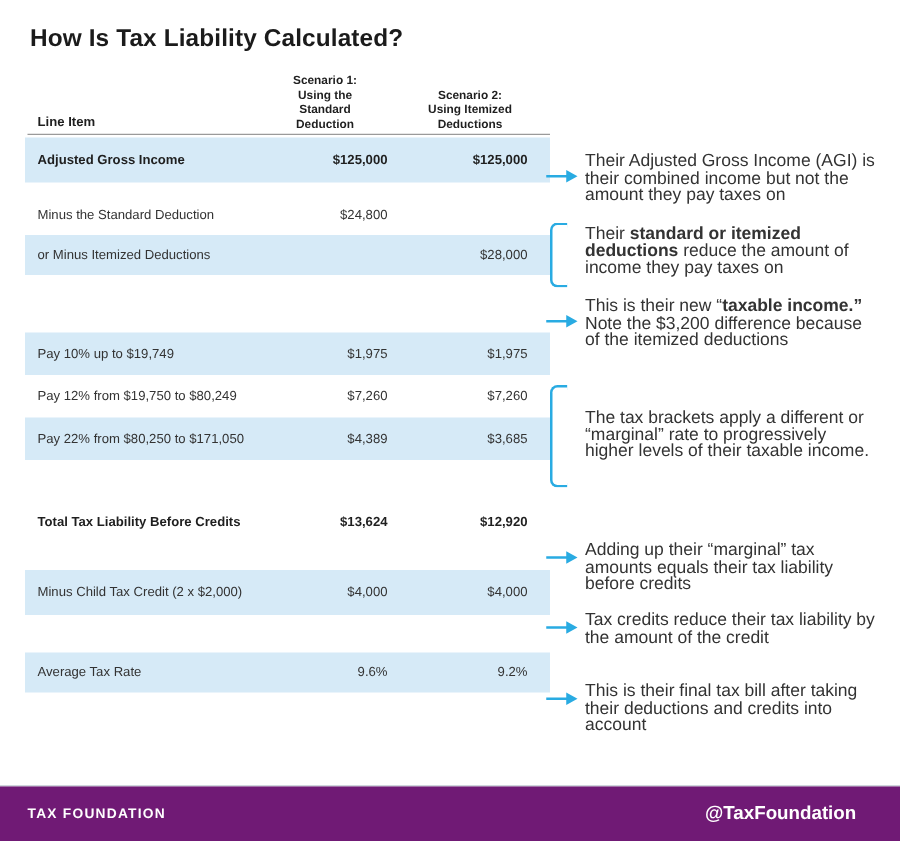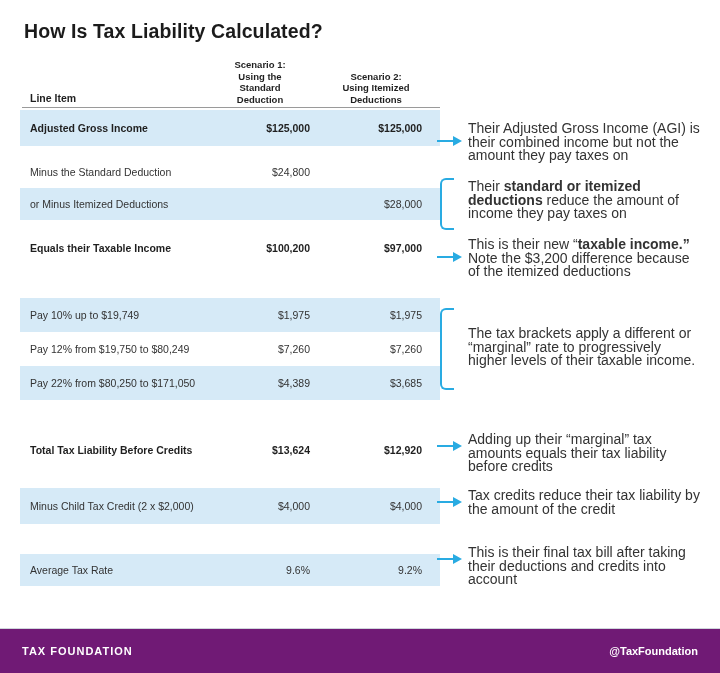--- a/index.html
+++ b/index.html
@@ -168,25 +168,25 @@
     left: 22px;
     top: 50%;
     transform: translateY(-50%);
     color: #ffffff;
     font-size: 11px;
     font-weight: bold;
     letter-spacing: 1px;
   }
   .footer .handle {
     position: absolute;
-    right: 22px;
+    right: 35px;
     top: 50%;
     transform: translateY(-50%);
     color: #ffffff;
-    font-size: 11px;
+    font-size: 15px;
     font-weight: bold;
   }
   .footer .rule {
     position: absolute;
     left: 0;
     top: -1px;
     width: 720px;
     height: 1px;
     background: #cfd6dc;
   }
@@ -231,25 +231,20 @@
     </div>
 
     <div class="row shaded" style="height:32px;">
       <div class="label">or Minus Itemized Deductions</div>
       <div class="c1"></div>
       <div class="c2">$28,000</div>
     </div>
 
     <div class="row" style="height:12px;"></div>
 
-    <div class="row" style="height:32px;">
-      <div class="label bold">Equals their Taxable Income</div>
-      <div class="c1 bold">$100,200</div>
-      <div class="c2 bold">$97,000</div>
-    </div>
 
     <div class="row" style="height:34px;"></div>
 
     <div class="row shaded" style="height:34px;">
       <div class="label">Pay 10% up to $19,749</div>
       <div class="c1">$1,975</div>
       <div class="c2">$1,975</div>
     </div>
 
     <div class="row" style="height:34px;">

